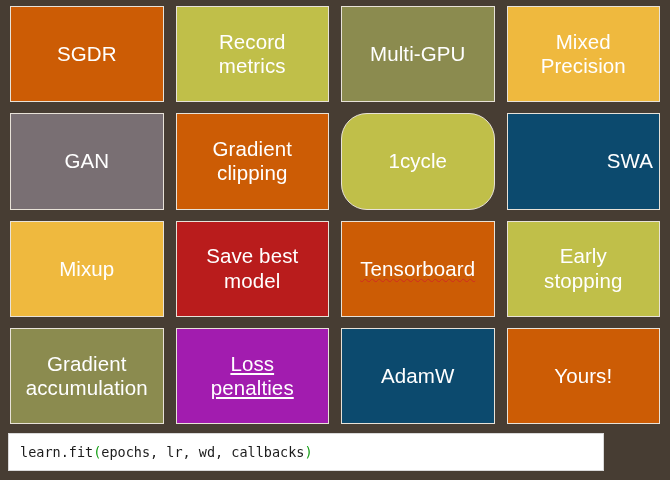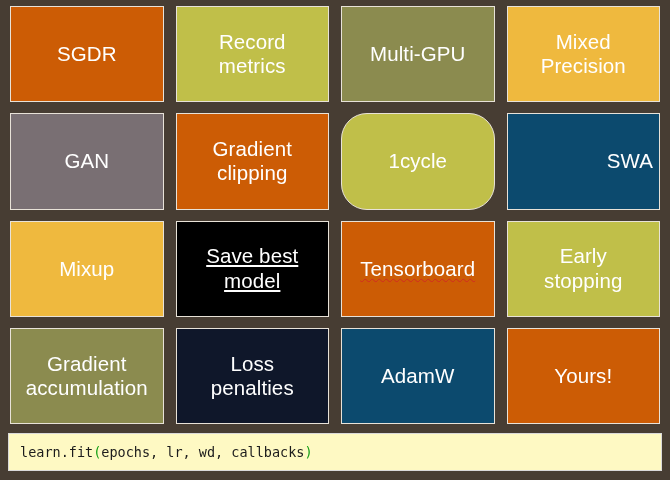--- a/index.html
+++ b/index.html
@@ -67,23 +67,23 @@
     text-decoration-color: #d02b20;
     text-decoration-style: wavy;
     text-decoration-thickness: 1px;
     text-underline-offset: 2px;
   }
 
   #codebar {
     position: absolute;
     left: 8px;
     top: 433px;
-    width: 654px;
+    width: 596px;
     height: 38px;
-    background: #fef9c3;
+    background: #ffffff;
     border: 1px solid #d9d9d9;
     box-sizing: border-box;
     display: flex;
     align-items: center;
   }
 
   #codebar .code {
     font-family: "DejaVu Sans Mono", "Liberation Mono", monospace;
     font-size: 13.5px;
     white-space: pre;
@@ -122,36 +122,36 @@
       </div>
       <div class="tile" style="background: rgb(192, 191, 73); border-radius: 26px;">
         <span class="label">1cycle</span>
       </div>
       <div class="tile" style="background: #0c4a6e; text-align: right;">
         <span class="label">SWA</span>
       </div>
       <div class="tile" style="background: rgb(239, 185, 62);">
         <span class="label">Mixup</span>
       </div>
-      <div class="tile" style="background: #000000; text-decoration: underline;">
+      <div class="tile" style="background: #b91c1c;">
         <span class="label">Save best
 model</span>
       </div>
       <div class="tile misspelled" style="background: rgb(204, 92, 5);">
         <span class="label">Tensorboard</span>
       </div>
       <div class="tile" style="background: rgb(192, 191, 73);">
         <span class="label">Early
 stopping</span>
       </div>
       <div class="tile" style="background: rgb(139, 139, 79);">
         <span class="label">Gradient
 accumulation</span>
       </div>
-      <div class="tile" style="background: #0f172a;">
+      <div class="tile" style="background: #a21caf; text-decoration: underline;">
         <span class="label">Loss
 penalties</span>
       </div>
       <div class="tile" style="background: #0c4a6e;">
         <span class="label">AdamW</span>
       </div>
       <div class="tile" style="background: rgb(204, 92, 5);">
         <span class="label">Yours!</span>
       </div>
     </div>

